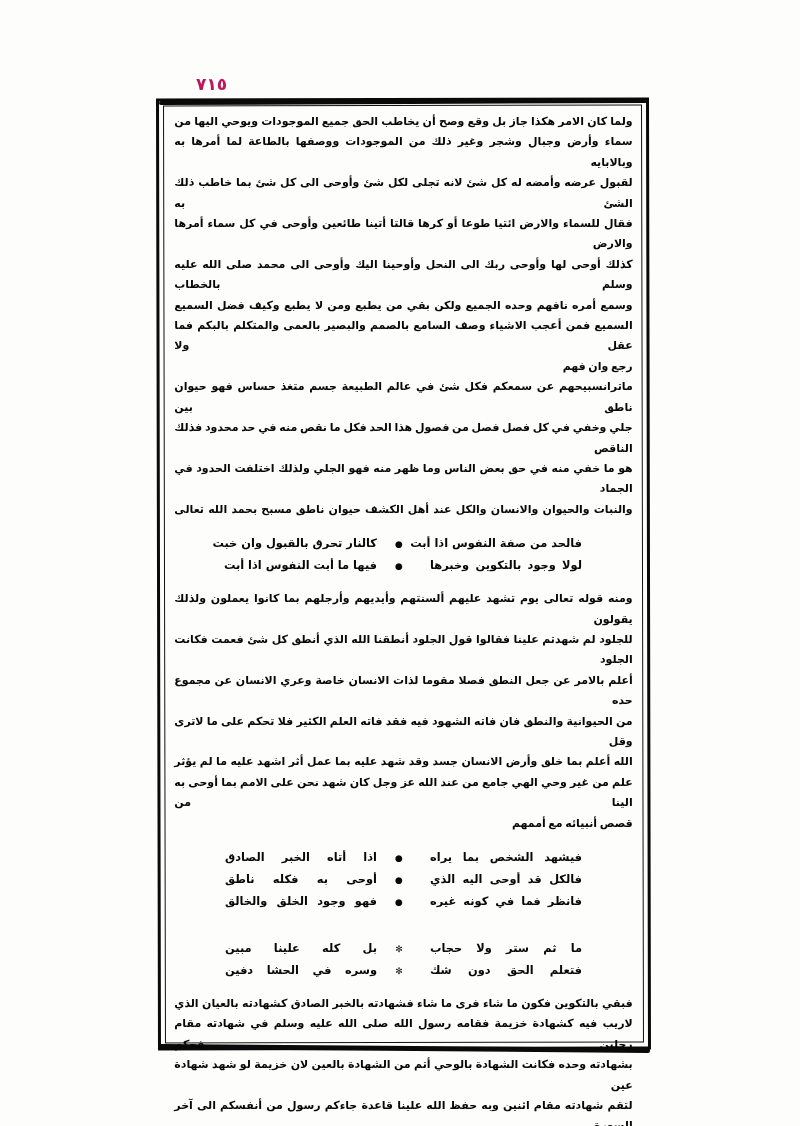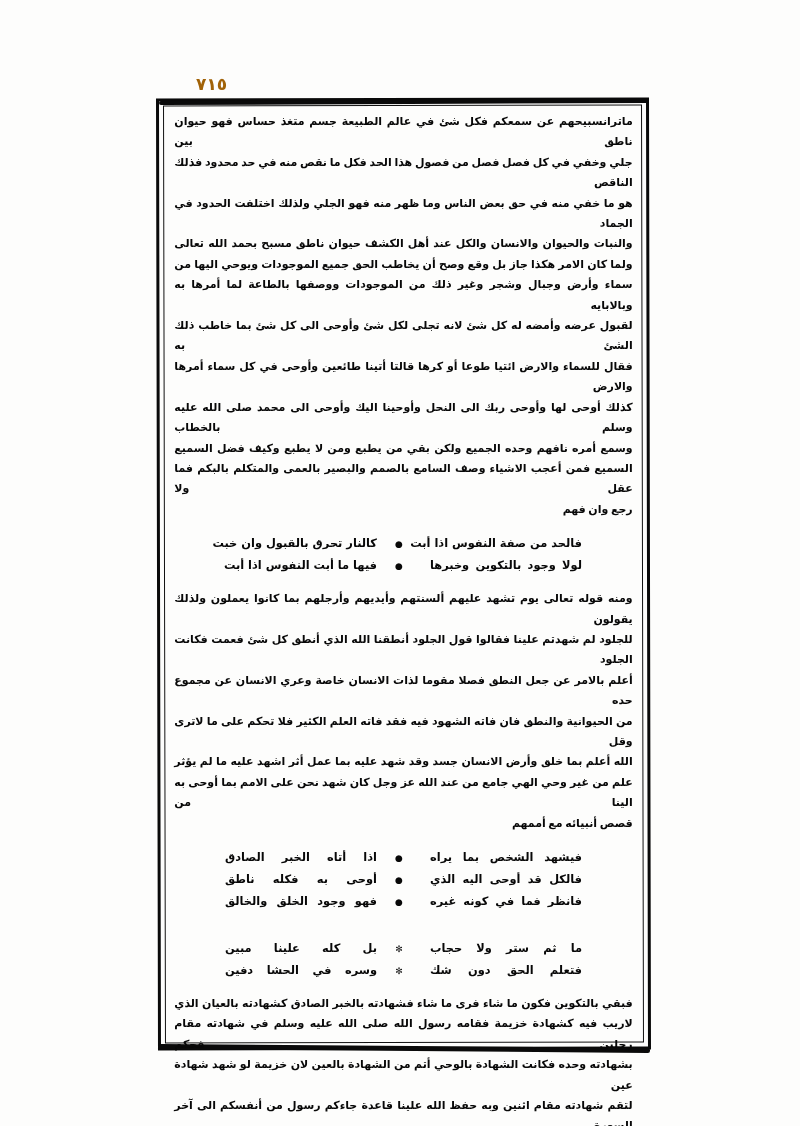--- a/index.html
+++ b/index.html
@@ -23,21 +23,21 @@
   }
 
   
   .folio {
     position: absolute;
     left: 196px;
     top: 74px;
     font-size: 17px;
     font-weight: 700;
     letter-spacing: 1px;
-    color: #a16207;
+    color: #be185d;
     direction: rtl;
     unicode-bidi: bidi-override;
   }
 
   
   .frame-outer {
     position: absolute;
     left: 157px;
     top: 98px;
     width: 493px;
@@ -147,37 +147,37 @@
 <div class="folio">٥١٧</div>
 
 <div class="frame-outer"></div>
 <div class="frame-inner"></div>
 <div class="frame-top-sweep"></div>
 <div class="frame-bottom-sweep"></div>
 
 <div class="text-block">
 
   <div>
-    <p class="para">ماترانسبيحهم عن سمعكم فكل شئ في عالم الطبيعة جسم متغذ حساس فهو حيوان ناطق بين</p>
-    <p class="para">جلي وخفي في كل فصل فصل من فصول هذا الحد فكل ما نقص منه في حد محدود فذلك الناقص</p>
-    <p class="para">هو ما خفي منه في حق بعض الناس وما ظهر منه فهو الجلي ولذلك اختلفت الحدود في الجماد</p>
-    <p class="para">والنبات والحيوان والانسان والكل عند أهل الكشف حيوان ناطق مسبح بحمد الله تعالى</p>
-  </div>
-
-  <div>
     <p class="para">ولما كان الامر هكذا جاز بل وقع وصح أن يخاطب الحق جميع الموجودات ويوحي اليها من</p>
     <p class="para">سماء وأرض وجبال وشجر وغير ذلك من الموجودات ووصفها بالطاعة لما أمرها به وبالابايه</p>
     <p class="para">لقبول عرضه وأمضه له كل شئ لانه تجلى لكل شئ وأوحى الى كل شئ بما خاطب ذلك الشئ به</p>
     <p class="para">فقال للسماء والارض ائتيا طوعا أو كرها قالتا أتينا طائعين وأوحى في كل سماء أمرها والارض</p>
     <p class="para">كذلك أوحى لها وأوحى ربك الى النحل وأوحينا اليك وأوحى الى محمد صلى الله عليه وسلم بالخطاب</p>
     <p class="para">وسمع أمره نافهم وحده الجميع ولكن بقي من يطبع ومن لا يطبع وكيف فضل السميع</p>
     <p class="para">السميع فمن أعجب الاشياء وصف السامع بالصمم والبصير بالعمى والمتكلم بالبكم فما عقل ولا</p>
     <p class="para last-free">رجع وان فهم</p>
   </div>
 
+  <div>
+    <p class="para">ماترانسبيحهم عن سمعكم فكل شئ في عالم الطبيعة جسم متغذ حساس فهو حيوان ناطق بين</p>
+    <p class="para">جلي وخفي في كل فصل فصل من فصول هذا الحد فكل ما نقص منه في حد محدود فذلك الناقص</p>
+    <p class="para">هو ما خفي منه في حق بعض الناس وما ظهر منه فهو الجلي ولذلك اختلفت الحدود في الجماد</p>
+    <p class="para">والنبات والحيوان والانسان والكل عند أهل الكشف حيوان ناطق مسبح بحمد الله تعالى</p>
+  </div>
+
   <div class="gap-sm"></div>
 
   <div class="verse-block">
     <div class="verse-line">
       <span class="hemistich right">فالحد من صفة النفوس اذا أبت</span>
       <span class="verse-sep">●</span>
       <span class="hemistich left">كالنار تحرق بالقبول وان خبت</span>
     </div>
     <div class="verse-line">
       <span class="hemistich right">لولا وجود بالتكوين وخبرها</span>

